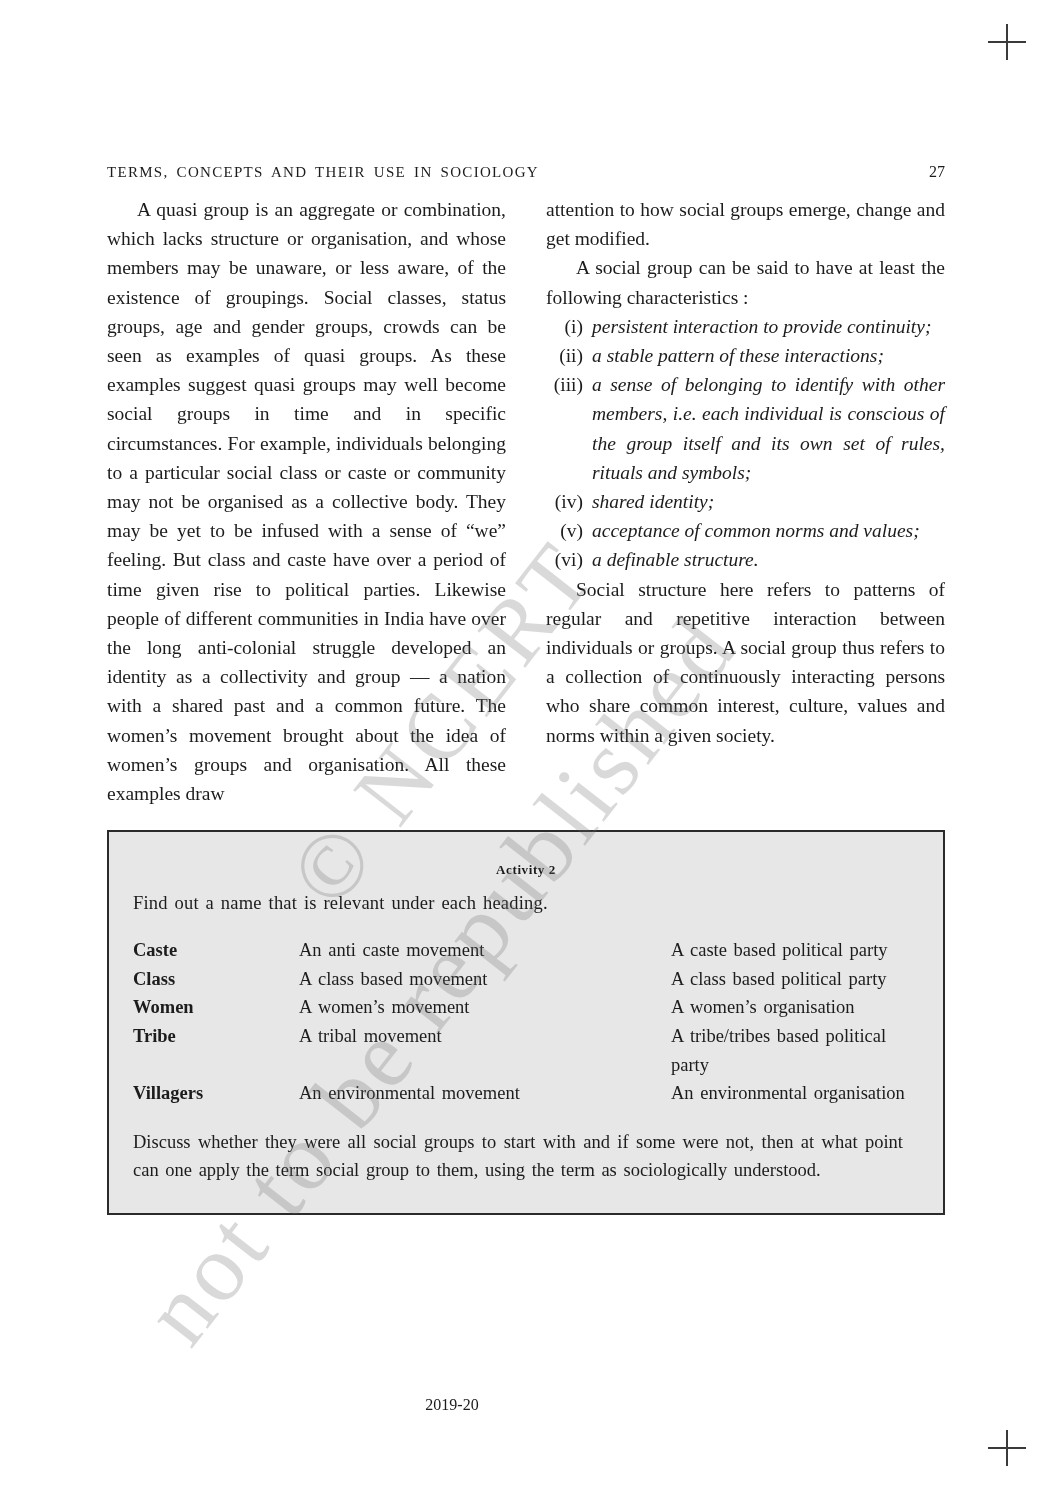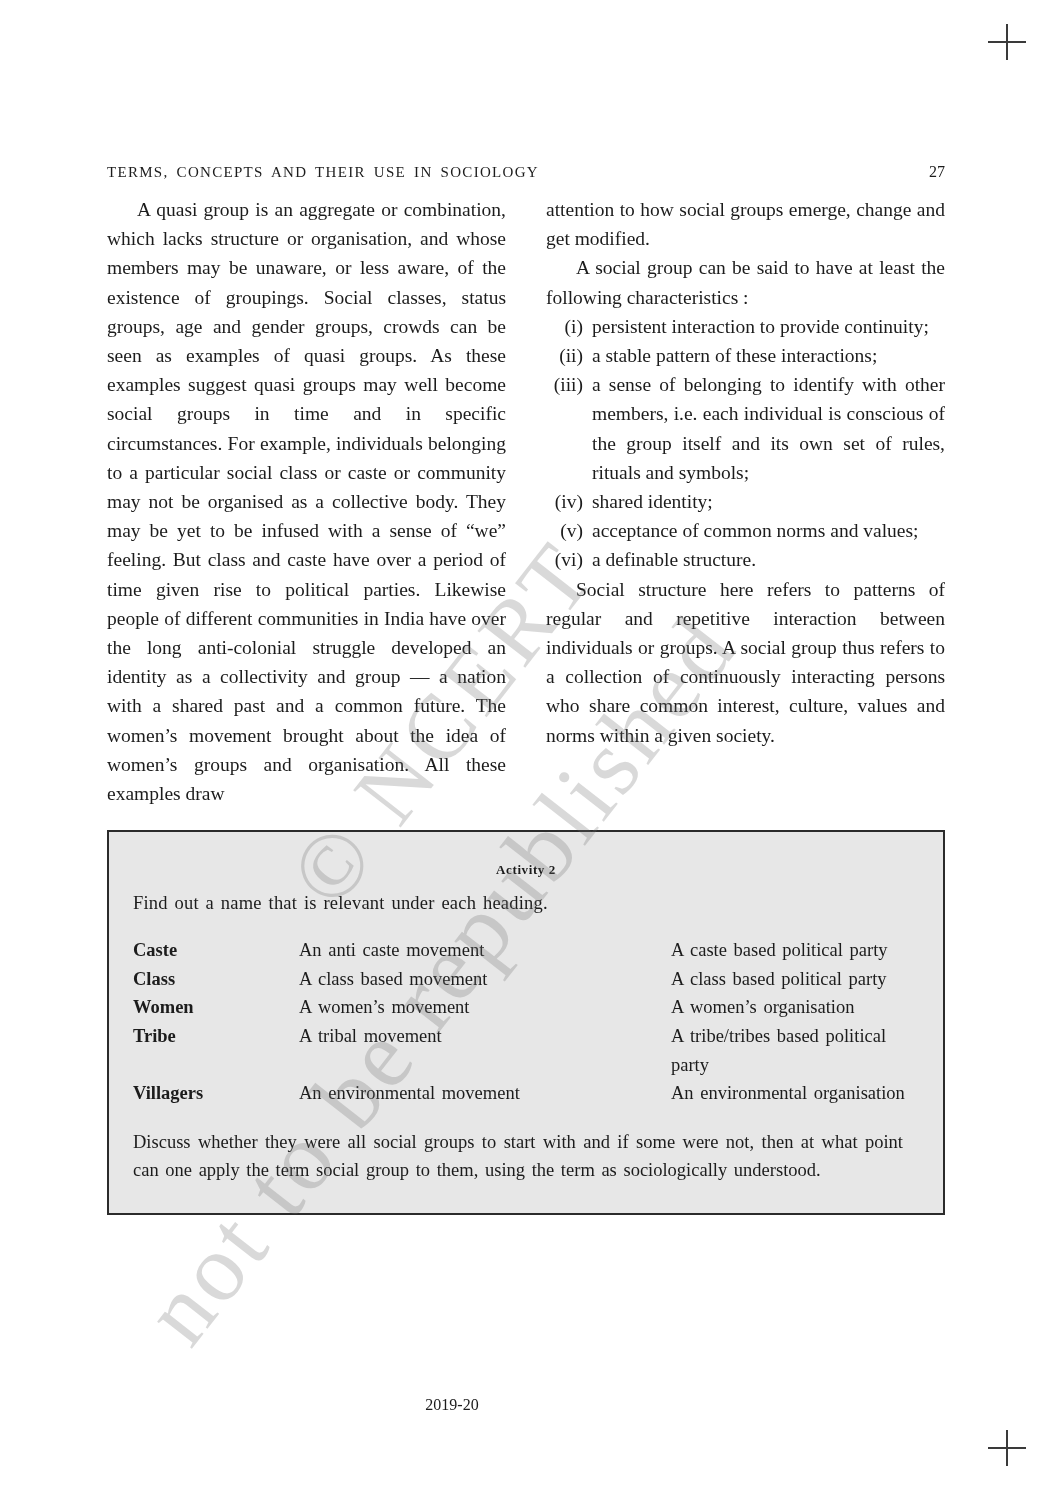--- a/index.html
+++ b/index.html
@@ -21,21 +21,21 @@
   .page-number { font-size:16px; letter-spacing:0; word-spacing:0; }
 
   .columns { display:flex; gap:40px; margin-top:14px; }
   .col { width:399px; font-size:19.5px; line-height:29.2px; text-align:justify; }
   .col p { margin:0; }
   .indent { text-indent:30px; }
 
   .char-list { margin:0; }
   .list-item { display:flex; }
   .list-marker { flex:0 0 46px; text-align:right; padding-right:9px; box-sizing:border-box; }
-  .list-text { flex:1; text-align:justify; }
+  .list-text { flex:1; text-align:justify;font-style:italic; }
 
   .activity-box {
     margin-top:22px;
     border:2px solid #2b2b2b;
     background:#e7e7e7;
     padding:24px 24px 28px 24px;
     box-sizing:border-box;
   }
   .activity-title { text-align:center; font-weight:bold; font-size:13px; letter-spacing:.6px; margin:6px 0 15px 0; }
   .activity-intro { font-size:18.5px; letter-spacing:.2px; word-spacing:2px; margin:0 0 22px 0; }

